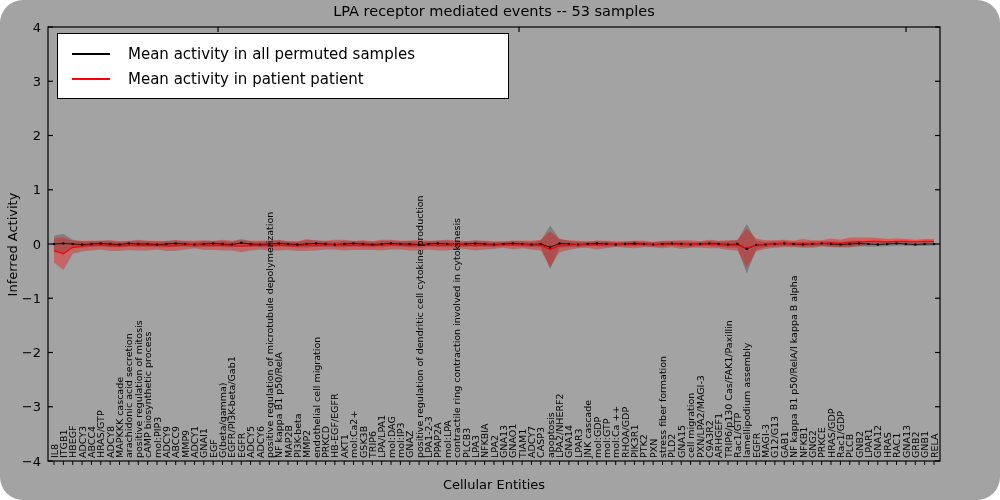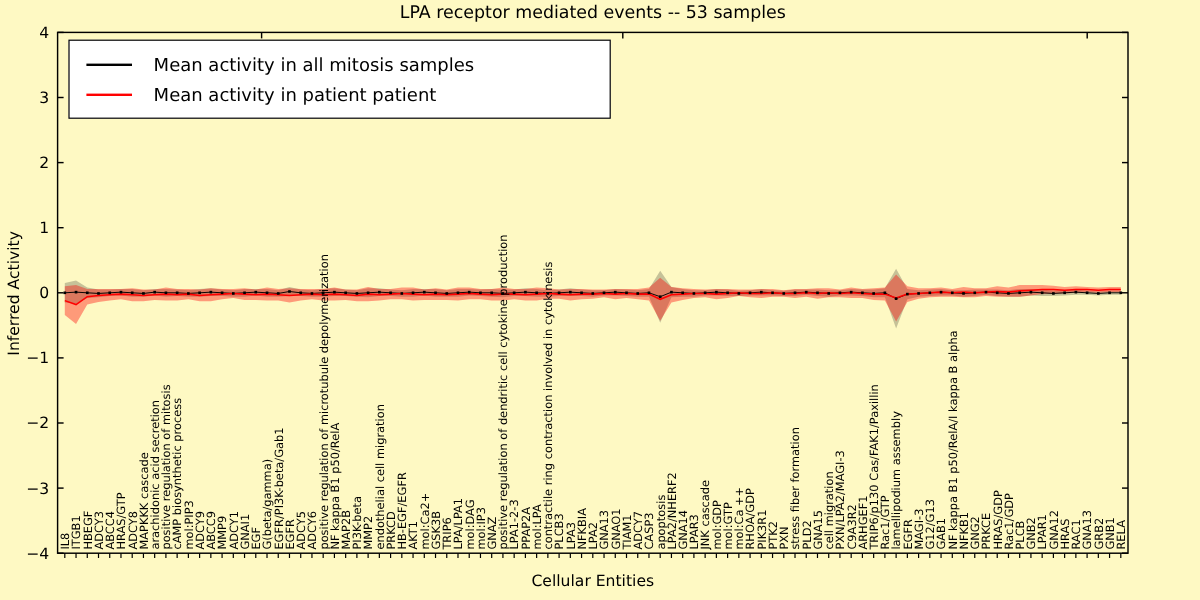--- a/index.html
+++ b/index.html
@@ -1,17 +1,17 @@
 <!DOCTYPE html>
 <html><head>
 <meta charset="utf-8">
 <style>
   html,body{margin:0;padding:0;background:#fff;width:1000px;height:500px;overflow:hidden;
     font-family:"DejaVu Sans","Liberation Sans",sans-serif;}
-  #figure{position:relative;width:1000px;height:500px;background:#fef9c3;}
+  #figure{position:relative;width:1000px;height:500px;background:#a3a3a3;border-radius:23px;}
   #chart-title{position:absolute;left:48px;top:3px;width:892px;text-align:center;
     font-size:14.5px;color:#000;}
   #ylabel{position:absolute;left:-58px;top:237px;width:140px;text-align:center;
     transform:rotate(-90deg);font-size:13px;color:#000;}
   #xlabel{position:absolute;left:48px;top:477px;width:892px;text-align:center;
     font-size:13px;color:#000;}
   #plot-svg{position:absolute;left:0;top:0;}
   #legend{position:absolute;left:57px;top:33px;width:452px;border:1.5px solid #000;
     background:#fff;padding:7px 0 7px 14px;box-sizing:border-box;}
   .legend-row{display:flex;align-items:center;height:25px;}
@@ -345,20 +345,20 @@
       <text transform="translate(918.8765957446809,458) rotate(-90)" font-size="9.5" fill="#000" text-anchor="start">GRB2</text>
       <line x1="924.6382978723404" y1="461" x2="924.6382978723404" y2="465" stroke="#000" stroke-width="1"></line>
       <text transform="translate(928.2382978723405,458) rotate(-90)" font-size="9.5" fill="#000" text-anchor="start">GNB1</text>
       <line x1="934" y1="461" x2="934" y2="465" stroke="#000" stroke-width="1"></line>
       <text transform="translate(937.6,458) rotate(-90)" font-size="9.5" fill="#000" text-anchor="start">RELA</text>
     </svg>
 
   <div id="legend">
     <div class="legend-row">
       <span class="legend-swatch" id="swatch-0" style="border-top-color: rgb(0, 0, 0);"></span>
-      <span class="legend-label">Mean activity in all mitosis samples</span>
+      <span class="legend-label">Mean activity in all permuted samples</span>
     </div>
     <div class="legend-row">
       <span class="legend-swatch" id="swatch-1" style="border-top-color: rgb(255, 0, 0);"></span>
       <span class="legend-label">Mean activity in patient patient</span>
     </div>
   </div>
 </div>
 
 </body></html>

